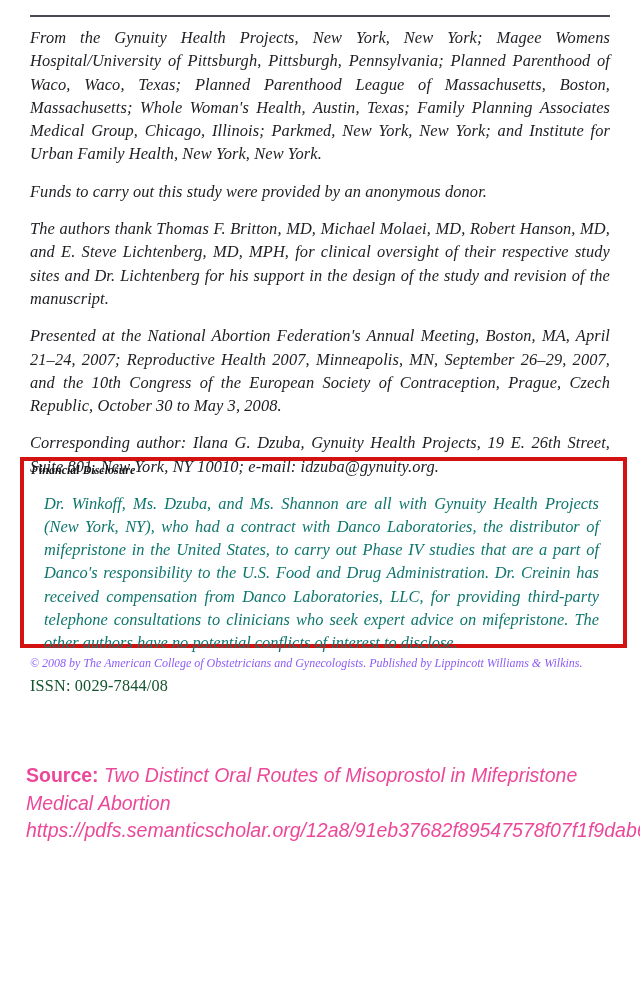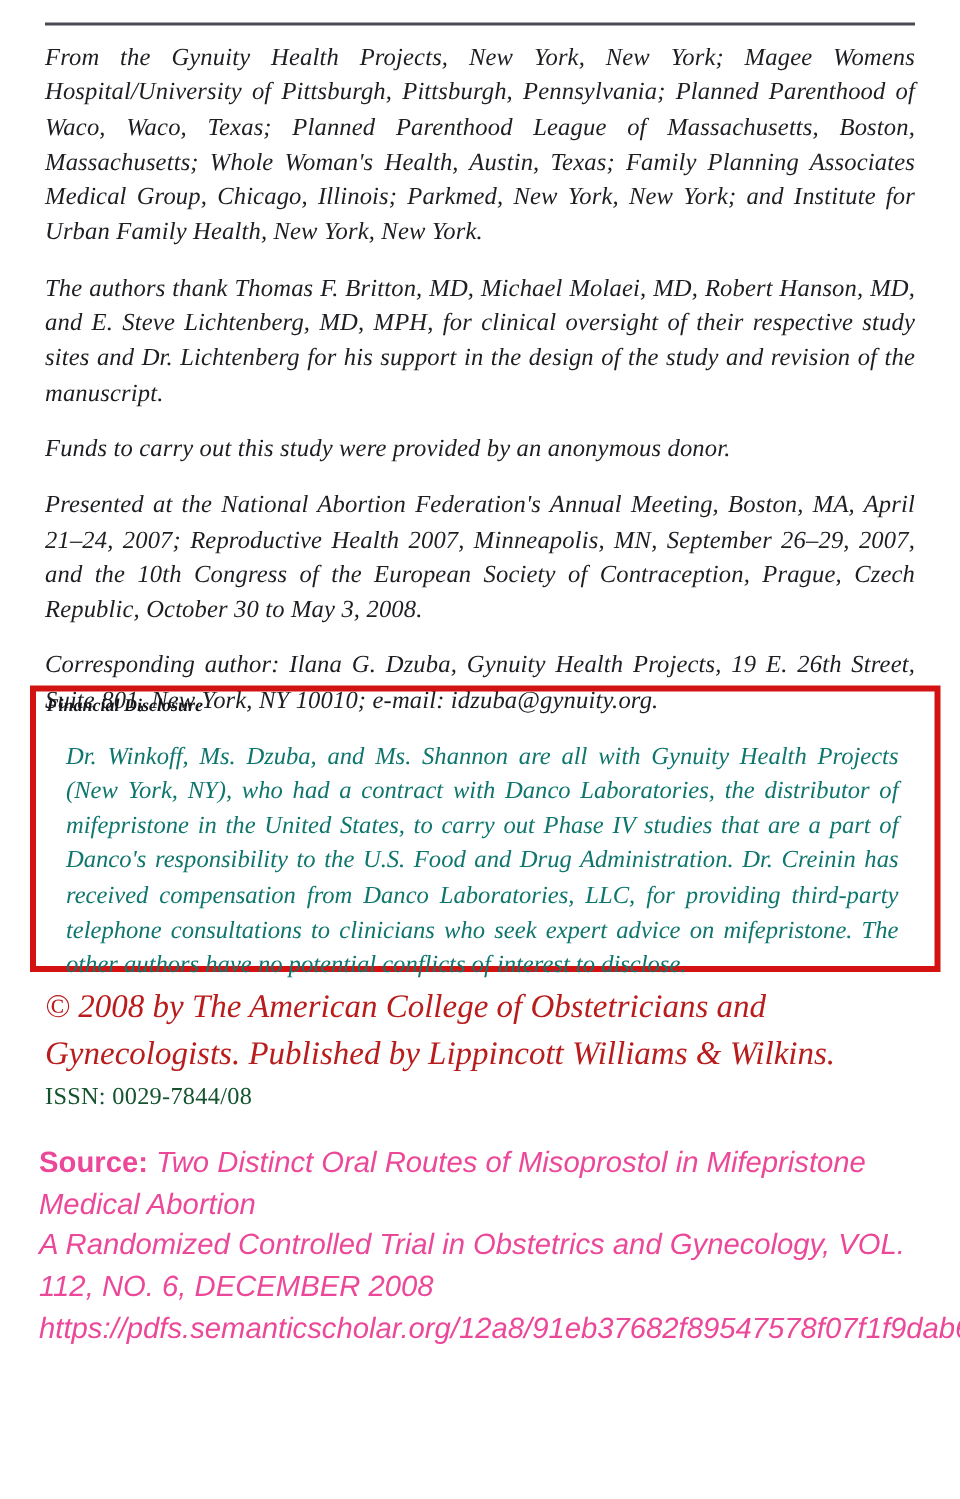--- a/index.html
+++ b/index.html
@@ -88,24 +88,24 @@
 
   
   .copyright {
     position: absolute;
     left: 30px;
     top: 655px;
     width: 580px;
   }
   .copyright .cline {
     font-style: italic;
-    font-size: 22px;
+    font-size: 12px;
     line-height: 1.42;
     margin: 0;
-    color: #b91c1c;
+    color: #8b5cf6;
   }
   .copyright .issn {
     font-style: normal;
     font-size: 16.2px;
     line-height: 1.6;
     margin: 2px 0 0 0;
     color: #14532d;
     letter-spacing: 0.2px;
   }
 
@@ -132,36 +132,35 @@
 </style>
 </head>
 <body>
 
 <div id="scan">
 
   <div class="rule"></div>
 
   <div class="article-body">
     <p class="para">From the Gynuity Health Projects, New York, New York; Magee Womens Hospital/University of Pittsburgh, Pittsburgh, Pennsylvania; Planned Parenthood of Waco, Waco, Texas; Planned Parenthood League of Massachusetts, Boston, Massachusetts; Whole Woman's Health, Austin, Texas; Family Planning Associates Medical Group, Chicago, Illinois; Parkmed, New York, New York; and Institute for Urban Family Health, New York, New York.</p>
+    <p class="para">Funds to carry out this study were provided by an anonymous donor.</p>
     <p class="para">The authors thank Thomas F. Britton, MD, Michael Molaei, MD, Robert Hanson, MD, and E. Steve Lichtenberg, MD, MPH, for clinical oversight of their respective study sites and Dr. Lichtenberg for his support in the design of the study and revision of the manuscript.</p>
-    <p class="para">Funds to carry out this study were provided by an anonymous donor.</p>
     <p class="para">Presented at the National Abortion Federation's Annual Meeting, Boston, MA, April 21–24, 2007; Reproductive Health 2007, Minneapolis, MN, September 26–29, 2007, and the 10th Congress of the European Society of Contraception, Prague, Czech Republic, October 30 to May 3, 2008.</p>
     <p class="para">Corresponding author: Ilana G. Dzuba, Gynuity Health Projects, 19 E. 26th Street, Suite 801, New York, NY 10010; e-mail: idzuba@gynuity.org.</p>
   </div>
 
   <div class="disclosure-box" style="border-color: rgb(210, 19, 18);"></div>
   <div class="disclosure-inner">
     <div class="disclosure-title">Financial Disclosure</div>
     <p class="disclosure-text">Dr. Winkoff, Ms. Dzuba, and Ms. Shannon are all with Gynuity Health Projects (New York, NY), who had a contract with Danco Laboratories, the distributor of mifepristone in the United States, to carry out Phase IV studies that are a part of Danco's responsibility to the U.S. Food and Drug Administration. Dr. Creinin has received compensation from Danco Laboratories, LLC, for providing third-party telephone consultations to clinicians who seek expert advice on mifepristone. The other authors have no potential conflicts of interest to disclose.</p>
   </div>
 
   <div class="copyright">
     <p class="cline">© 2008 by The American College of Obstetricians and Gynecologists. Published by Lippincott Williams &amp; Wilkins.</p>
     <p class="issn">ISSN: 0029-7844/08</p>
   </div>
 
   <div class="source-block">
     <p class="source-line"><span class="source-label">Source:</span><span> Two Distinct Oral Routes of Misoprostol in Mifepristone Medical Abortion</span></p>
-    <p class="source-line">A Randomized Controlled Trial in Obstetrics and Gynecology, VOL. 112, NO. 6, DECEMBER 2008</p>
     <p class="source-line">https://pdfs.semanticscholar.org/12a8/91eb37682f89547578f07f1f9dab6cb4d888.pdf</p>
   </div>
 
 </div>
 
 </body></html>

